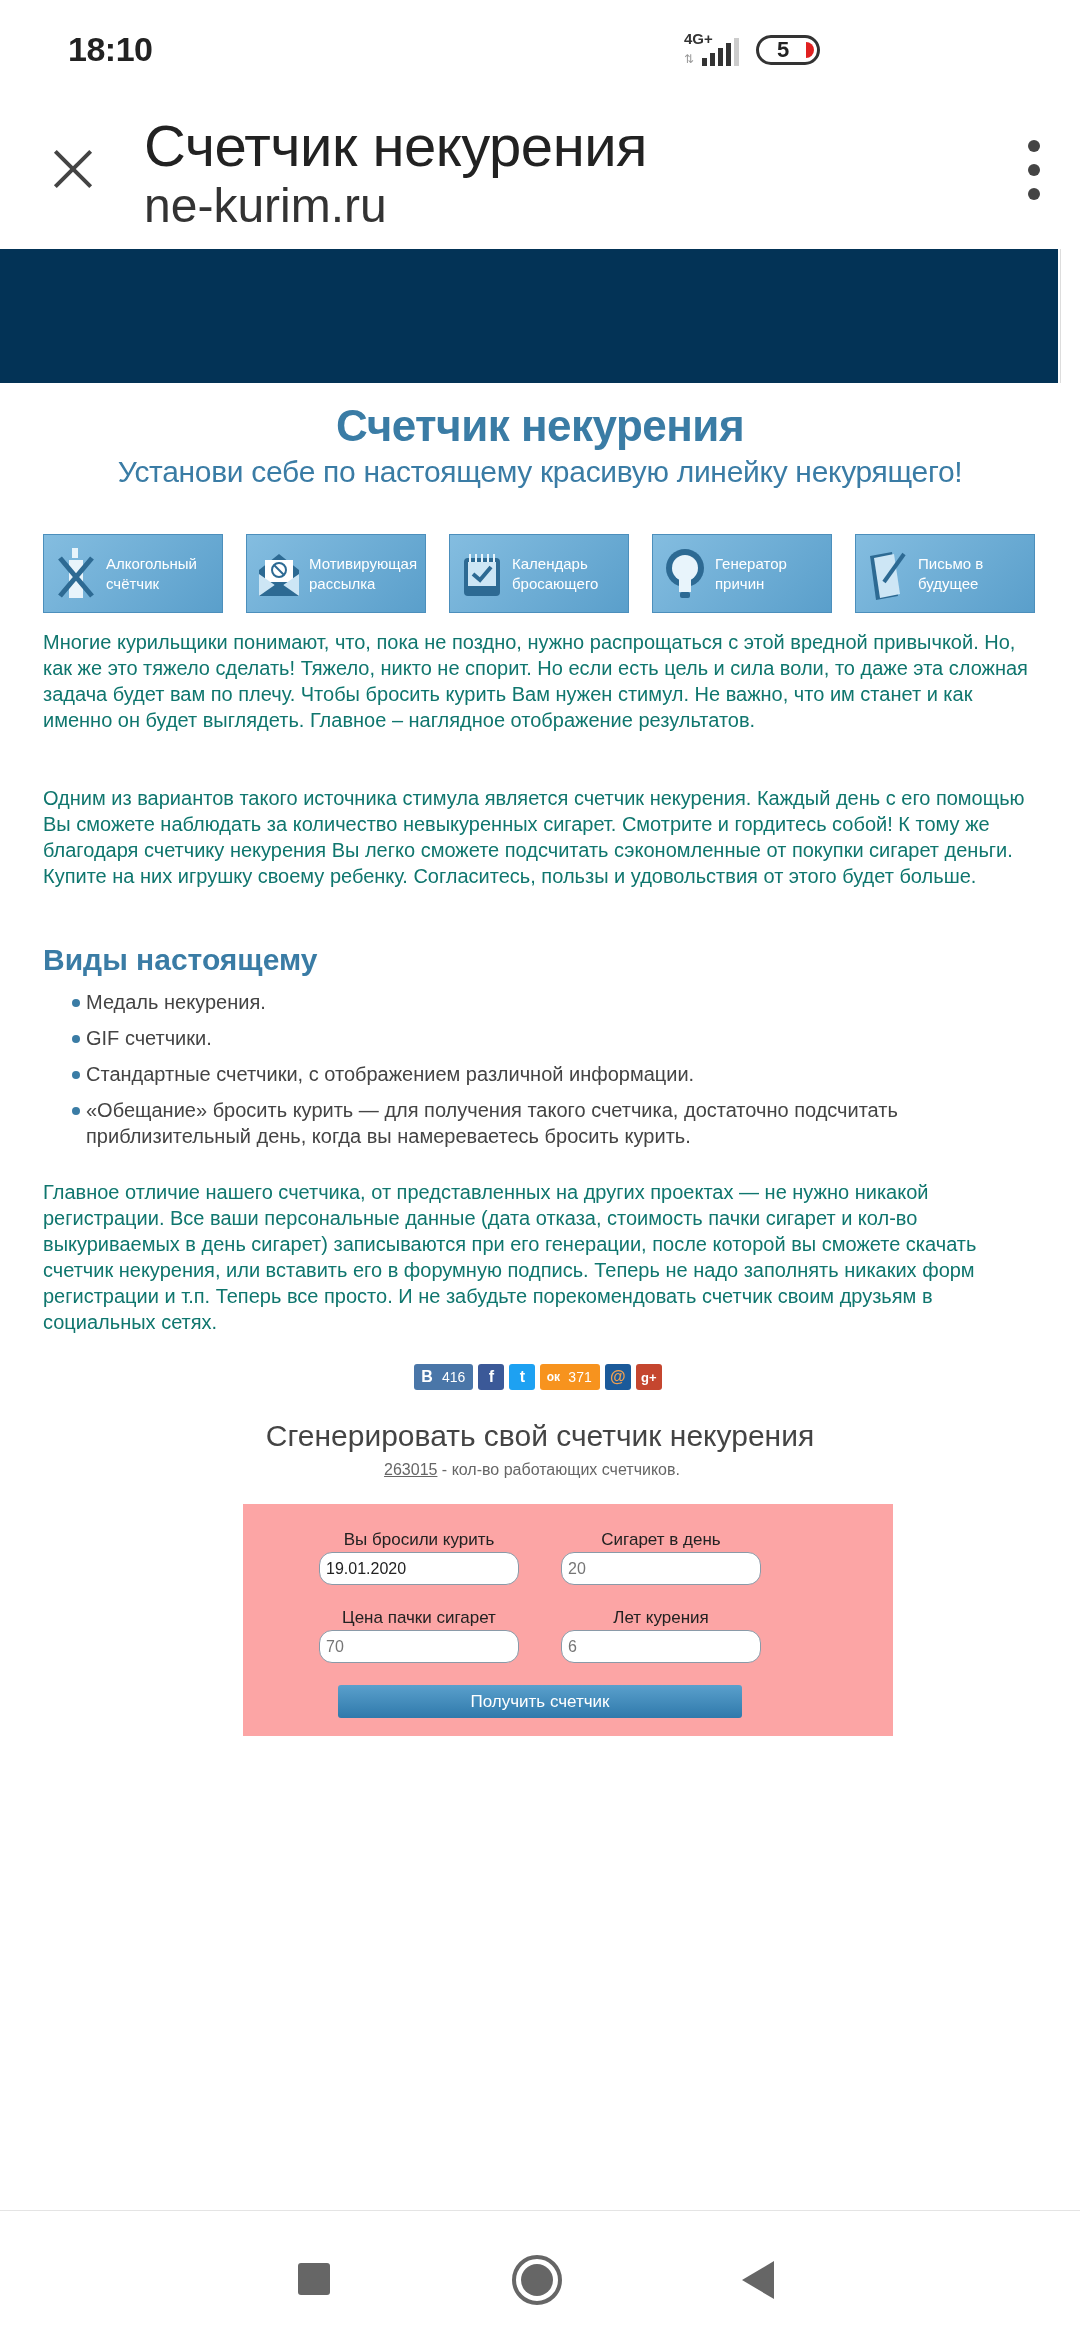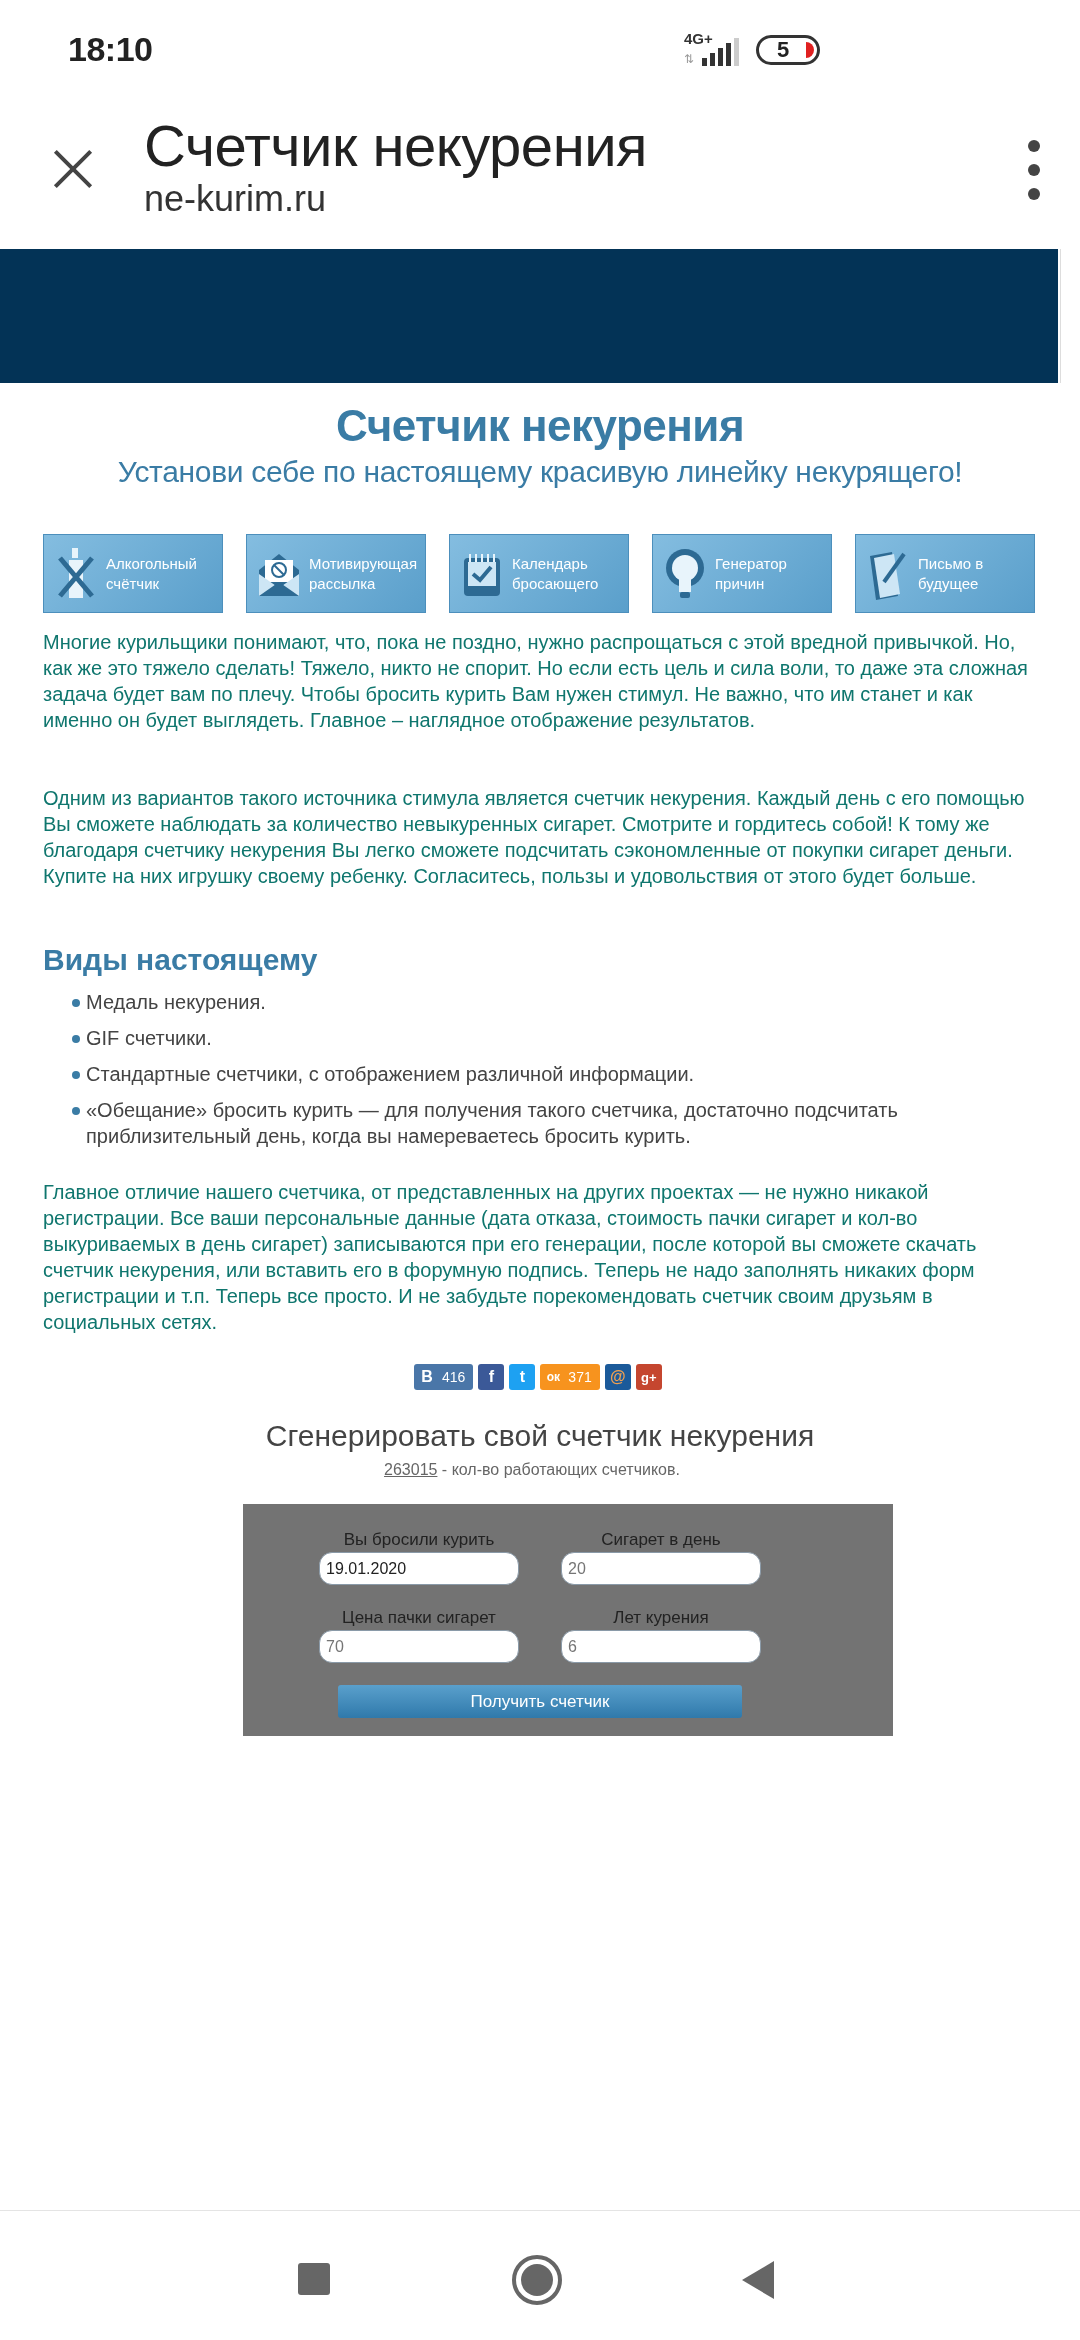--- a/index.html
+++ b/index.html
@@ -18,21 +18,21 @@
   .sb-batt { width: 64px; height: 30px; border: 3px solid #333; border-radius: 15px; position: relative; display: flex; align-items: center; justify-content: center; font-size: 22px; font-weight: bold; color: #222; padding-right: 10px; }
   .sb-batt .lvl { position: absolute; right: 3px; top: 4px; width: 8px; height: 16px; background: #e02020; border-radius: 0 8px 8px 0; }
 
   
   .appbar { position: absolute; left: 0; top: 100px; width: 1080px; height: 148px; background: #fff; }
   .close-btn { position: absolute; left: 44px; top: 40px; width: 56px; height: 56px; }
   .close-btn::before, .close-btn::after { content: ""; position: absolute; left: 27px; top: 4px; width: 4px; height: 50px; background: #444; }
   .close-btn::before { transform: rotate(45deg); }
   .close-btn::after { transform: rotate(-45deg); }
   .app-title { position: absolute; left: 144px; top: 12px; font-size: 58px; color: #222; letter-spacing: -0.5px; }
-  .app-url { position: absolute; left: 144px; top: 78px; font-size: 36px; color: #333; }
+  .app-url { position: absolute; left: 144px; top: 78px; font-size: 48px; color: #333; }
   .more-btn { position: absolute; right: 36px; top: 40px; width: 20px; height: 60px; display: flex; flex-direction: column; justify-content: space-between; align-items: center; }
   .more-btn span { width: 12px; height: 12px; border-radius: 50%; background: #444; display: block; }
 
   
   .page-band { position: absolute; left: 0; top: 249px; width: 1058px; height: 134px; background: #033356; }
   .page-scroll { position: absolute; right: 0; top: 249px; width: 20px; height: 134px; background: #fff; border-left: 1px solid #ddd; }
   .page { position: absolute; left: 0; top: 383px; width: 1080px; height: 1820px; background: #fff; border-radius: 8px 8px 0 0; }
 
   .h-title { position: absolute; left: 0; top: 18px; width: 1080px; text-align: center; font-size: 44px; font-weight: bold; color: #3a7ca5; letter-spacing: -0.5px; }
   .h-sub { position: absolute; left: 0; top: 72px; width: 1080px; text-align: center; font-size: 30px; color: #3a7ca5; letter-spacing: -0.3px; }
@@ -59,21 +59,21 @@
   .fb { background: #3b5998; width: 26px; justify-content: center; }
   .tw { background: #1da1f2; width: 26px; justify-content: center; }
   .ok { background: #f7931e; }
   .mr { background: #1b5a9a; width: 26px; justify-content: center; color: #f0a050; }
   .gp { background: #c5462f; width: 26px; justify-content: center; }
 
   .gen-title { position: absolute; left: 0; top: 1036px; width: 1080px; text-align: center; font-size: 30px; color: #444; }
   .gen-count { position: absolute; left: 0; top: 1078px; width: 1064px; text-align: center; font-size: 16px; color: #666; }
   .gen-count a { color: #666; text-decoration: underline; }
 
-  .form { position: absolute; left: 243px; top: 1121px; width: 650px; height: 232px; background: #737373; }
+  .form { position: absolute; left: 243px; top: 1121px; width: 650px; height: 232px; background: #fca5a5; }
   .f-field { position: absolute; width: 200px; }
   .f-field .fl { display: block; text-align: center; font-size: 17px; color: #222; margin-bottom: 2px; }
   .f-field .fi { width: 200px; height: 33px; border: 1px solid #8a9aa8; border-radius: 13px; background: #fff; font-size: 16px; padding: 0 6px; color: #222; font-family: "Liberation Sans", sans-serif; }
   .f1 { left: 76px; top: 26px; }
   .f2 { left: 318px; top: 26px; }
   .f3 { left: 76px; top: 104px; }
   .f4 { left: 318px; top: 104px; }
   .get-btn { position: absolute; left: 95px; top: 181px; width: 404px; height: 33px; background: linear-gradient(#5aa0cc, #2f79ab); border-radius: 3px; color: #fff; font-size: 17px; text-align: center; line-height: 33px; cursor: pointer; }
 
   

